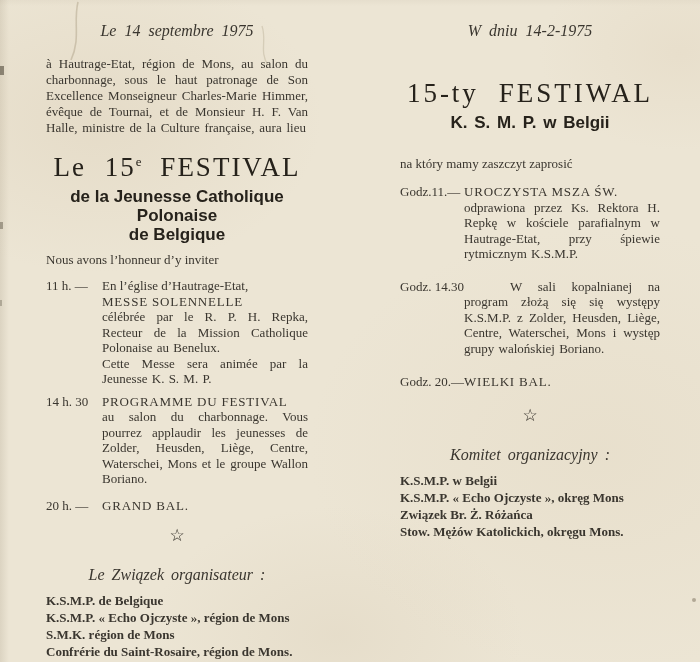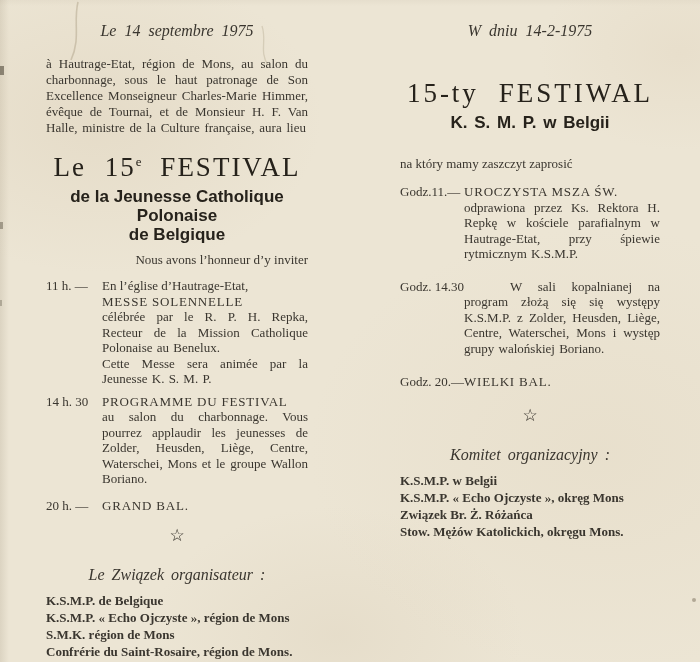--- a/index.html
+++ b/index.html
@@ -24,21 +24,21 @@
 
   .big-title { margin-top:16px; text-align:center; font-size:27px; letter-spacing:2px;
                word-spacing:10px; color:#26221b; white-space:nowrap; }
   .col-right .big-title { margin-top:38px; letter-spacing:3px; }
   .big-title sup { font-size:13px; letter-spacing:0; }
   .subtitle { margin-top:4px; text-align:center; font-family:Liberation Sans, sans-serif;
               font-weight:bold; font-size:17px; line-height:19px; color:#26221b; }
   .col-right .subtitle { word-spacing:2px; }
 
   .invite { margin:0; font-size:13px; }
-  .col-left  .invite { margin-top:8px;text-align:right; }
+  .col-left  .invite { margin-top:8px; }
   .col-right .invite { margin-top:24px; }
 
   .sched { margin-top:10px; }
   .col-right .sched { margin-top:12px; }
   .sched-item { position:relative; padding-left:56px; font-size:13px; line-height:15.5px; }
   .col-right .sched-item { padding-left:64px; }
   .sched-item .time { position:absolute; left:0; top:0; white-space:nowrap; }
   .sched-item p { margin:0; }
   .caps { letter-spacing:.8px; }
   .just { text-align:justify; word-spacing:1px; }

